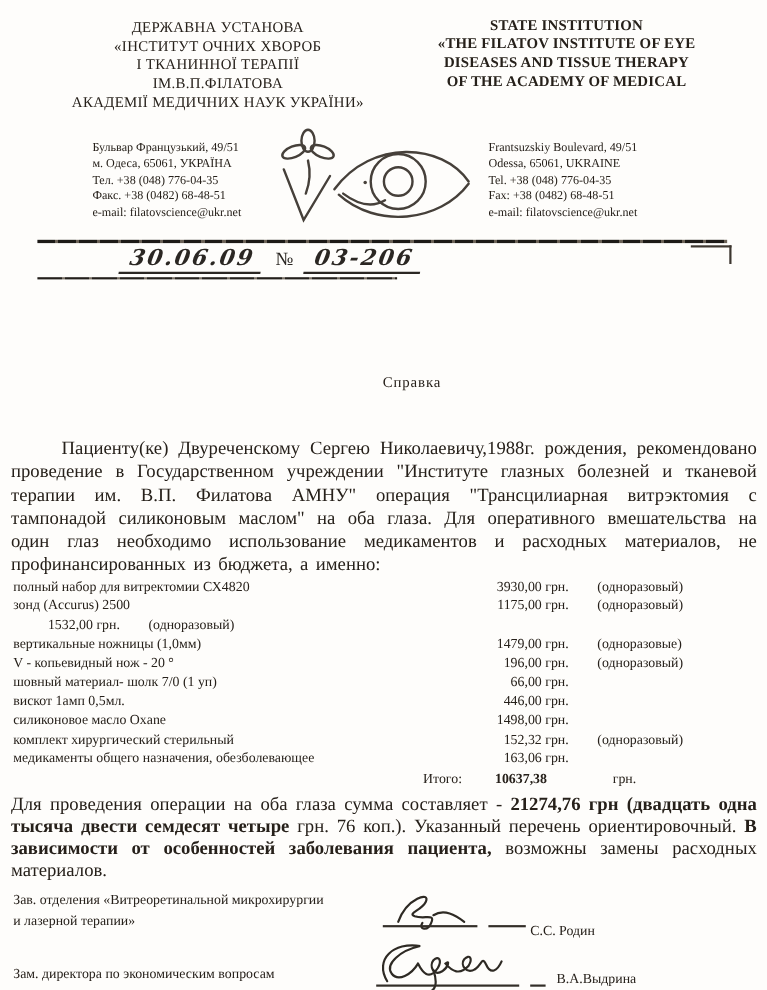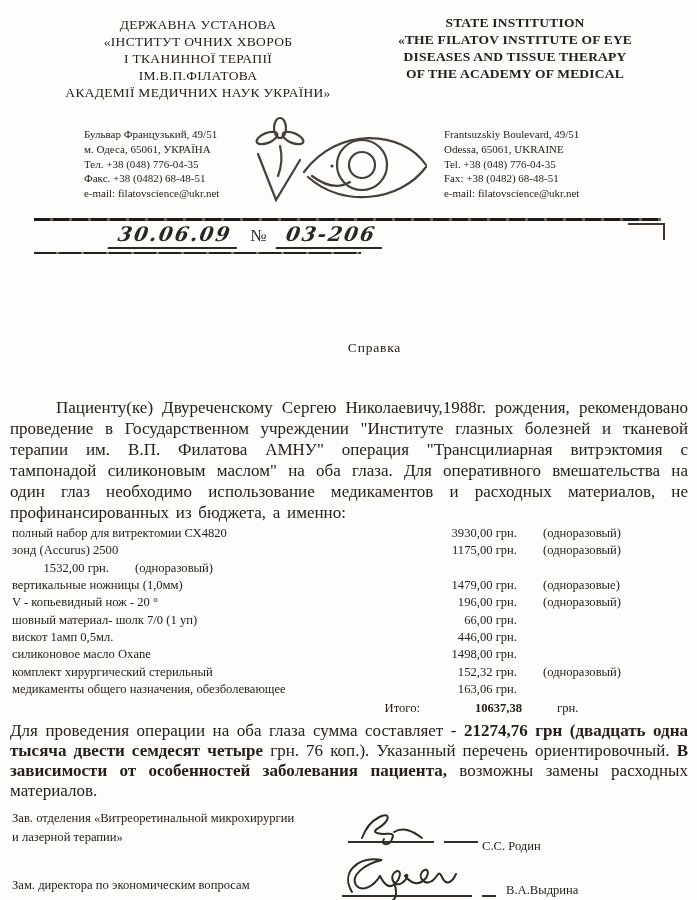--- a/index.html
+++ b/index.html
@@ -37,21 +37,21 @@
   .p1{top:397px;left:10px;width:678px;text-indent:46px;}
   .p2{top:721px;left:10px;width:678px;line-height:20px;}
   
   .items{top:525px;left:12px;width:676px;font-size:12.6px;}
   .irow{display:flex;align-items:center;height:17.3px;}
   .iname{width:408px;white-space:nowrap;}
   .iprice{width:97px;text-align:right;white-space:nowrap;}
   .inote{margin-left:26px;white-space:nowrap;}
   .trow{display:flex;align-items:baseline;margin-top:3px;}
   .tlabel{width:408px;text-align:right;padding-right:30px;}
-  .tamount{width:97px;text-align:center;font-weight:bold;}
+  .tamount{width:97px;text-align:left;font-weight:bold;}
   .tcur{margin-left:10px;}
   
   .sigrole{font-size:12.6px;line-height:19px;}
   .sig1-role{top:809px;left:12px;width:330px;}
   .sig2-role{top:876px;left:12px;width:340px;}
   .signame{font-size:12.6px;margin-top:12px;}
   .sig1-name{top:827px;left:482px;}
   .sig2-name{top:871px;left:506px;}
   .sigline{height:2px;background:#332e28;}
   .sig1-line{top:841px;left:348px;width:86px;}

